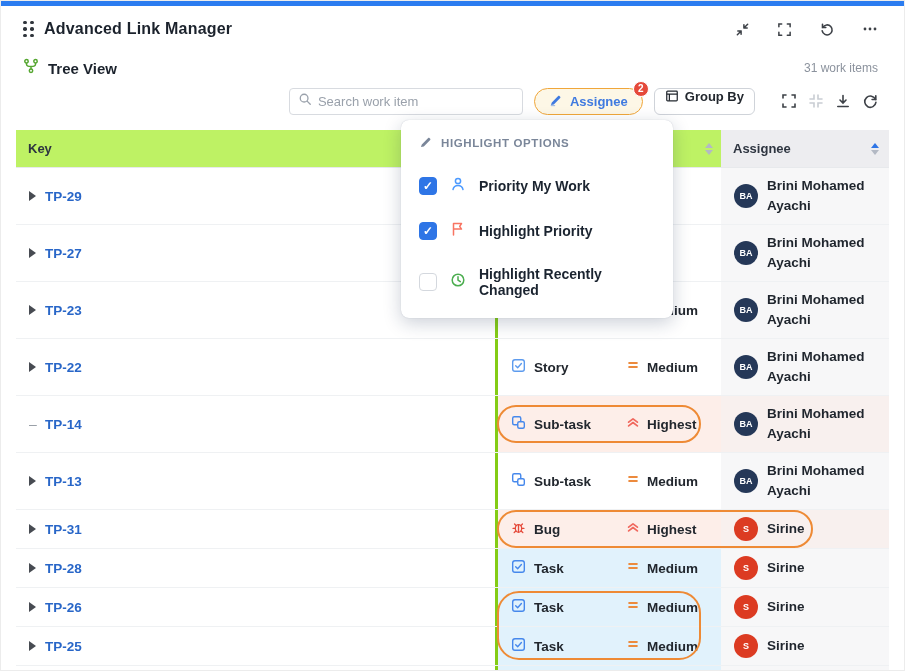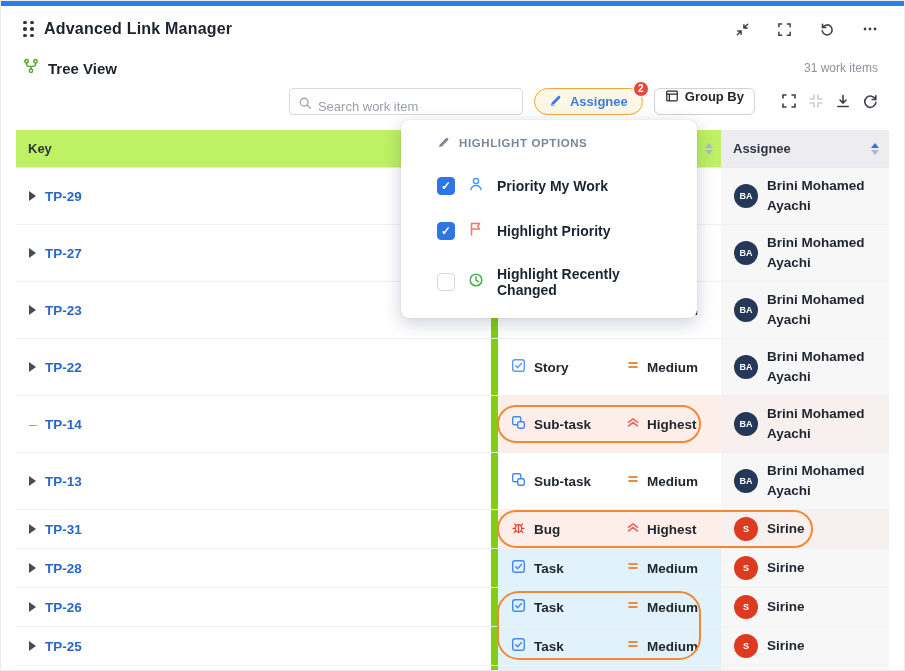--- a/index.html
+++ b/index.html
@@ -17,21 +17,21 @@
   .hdr-icons svg { display:block; }
 
   
   .view-row { display:flex; align-items:center; height:32px; padding:0 26px 0 22px; }
   .view-title { font-size:15px; font-weight:bold; color:#1b222c; margin-left:9px; }
   .items-count { margin-left:auto; font-size:12px; color:#8b929d; }
 
   
   .toolbar { display:flex; align-items:center; justify-content:flex-end; height:34px;
              padding:0 26px 0 22px; gap:11px; }
-  .search-box { display:flex; align-items:flex-end; width:234px; height:27px;
+  .search-box { display:flex; align-items:center; width:234px; height:27px;
                 border:1px solid #d8dbe0; border-radius:4px; padding:0 8px; gap:6px; background:#fff; }
   .search-box input { border:none; outline:none; flex:1; font-size:13px; color:#30353c;
                       font-family:"Liberation Sans", sans-serif; background:transparent; }
   .search-box input::placeholder { color:#9aa1ab; }
   .btn-highlight { position:relative; display:flex; align-items:center; gap:7px; height:27px;
                    padding:0 14px; border-radius:14px; border:1.5px solid #f0a63a;
                    background:#fdf7e6; color:#3f7ae0; font-size:13px; font-weight:bold; cursor:pointer; }
   .hl-badge { position:absolute; top:-8px; right:-7px; width:16px; height:16px; border-radius:50%;
               background:#e5493a; border:1.5px solid #fff; color:#fff; font-size:10px; font-weight:bold;
               display:flex; align-items:center; justify-content:center; }
@@ -54,21 +54,21 @@
   .caret { width:0; height:0; border-left:4px solid transparent; border-right:4px solid transparent; }
   .caret.up { border-bottom:5px solid #b3b9c4; }
   .caret.down { border-top:5px solid #b3b9c4; margin-top:2px; }
   .caret.up.active { border-bottom-color:#2e75e6; }
 
   .tbody { position:relative; }
   .trow { border-bottom:1px solid #eff1f3; }
   .row-tall { height:57px; }
   .row-short { height:39px; }
   .cell { display:flex; align-items:center; }
-  .cell-key { gap:9px; padding-left:13px; border-right:7px solid #84cc16; }
+  .cell-key { gap:9px; padding-left:13px; border-right:3px solid #84cc16; }
   .tri { width:0; height:0; border-top:5px solid transparent; border-bottom:5px solid transparent;
          border-left:7px solid #474b52; }
   .dash { color:#9aa0a8; font-size:14px; line-height:1; width:7px; }
   .key-link { color:#2866c8; font-size:13.5px; font-weight:bold; cursor:pointer; }
   .cell-type { gap:8px; padding-left:13px; }
   .cell-priority { gap:7px; }
   .lbl { font-size:13.5px; font-weight:600; color:#22272e; }
   .cell-assignee { gap:9px; padding:0 8px 0 13px; background:#f7f7f8; }
   .avatar { width:24px; height:24px; min-width:24px; border-radius:50%; color:#fff; font-size:9px;
             font-weight:bold; display:flex; align-items:center; justify-content:center; }
@@ -84,23 +84,23 @@
            pointer-events:none; z-index:5; }
   .annot-r5  { left:481px; top:237px; width:204px; height:38px; }
   .annot-r7  { left:481px; top:342px; width:316px; height:38px; }
   .annot-r910{ left:481px; top:423px; width:204px; height:69px; border-radius:22px; }
 
   .row-sliver { height:10px; }
   .row-sliver .cell-type, .row-sliver .cell-priority { background:#e1f2fc; }
   .row-sliver .cell-assignee { background:#f7f7f8; }
 
   
-  .popup { position:absolute; left:400px; top:119px; width:296px; background:#fff;
+  .popup { position:absolute; left:400px; top:119px; width:272px; background:#fff;
            border-radius:8px; box-shadow:0 5px 18px rgba(23,43,77,.22), 0 0 1px rgba(23,43,77,.25);
-           padding:15px 36px 20px; z-index:20; }
+           padding:15px 18px 20px; z-index:20; }
   .popup-hdr { display:flex; align-items:center; gap:8px; color:#7a8699; font-size:11.5px;
                font-weight:bold; letter-spacing:.6px; }
   .popup-item { display:flex; align-items:center; gap:13px; margin-top:25px; cursor:pointer; }
   .cb { width:18px; height:18px; min-width:18px; border-radius:4px; border:1.5px solid #d4d8de;
         background:#fff; display:flex; align-items:center; justify-content:center; }
   .cb.checked { background:#2e75e6; border-color:#2e75e6; color:#fff; font-size:12px; font-weight:bold; }
   .popup-item .lbl { font-size:14px; color:#1b2430; }
 </style>
 </head>
 <body>

